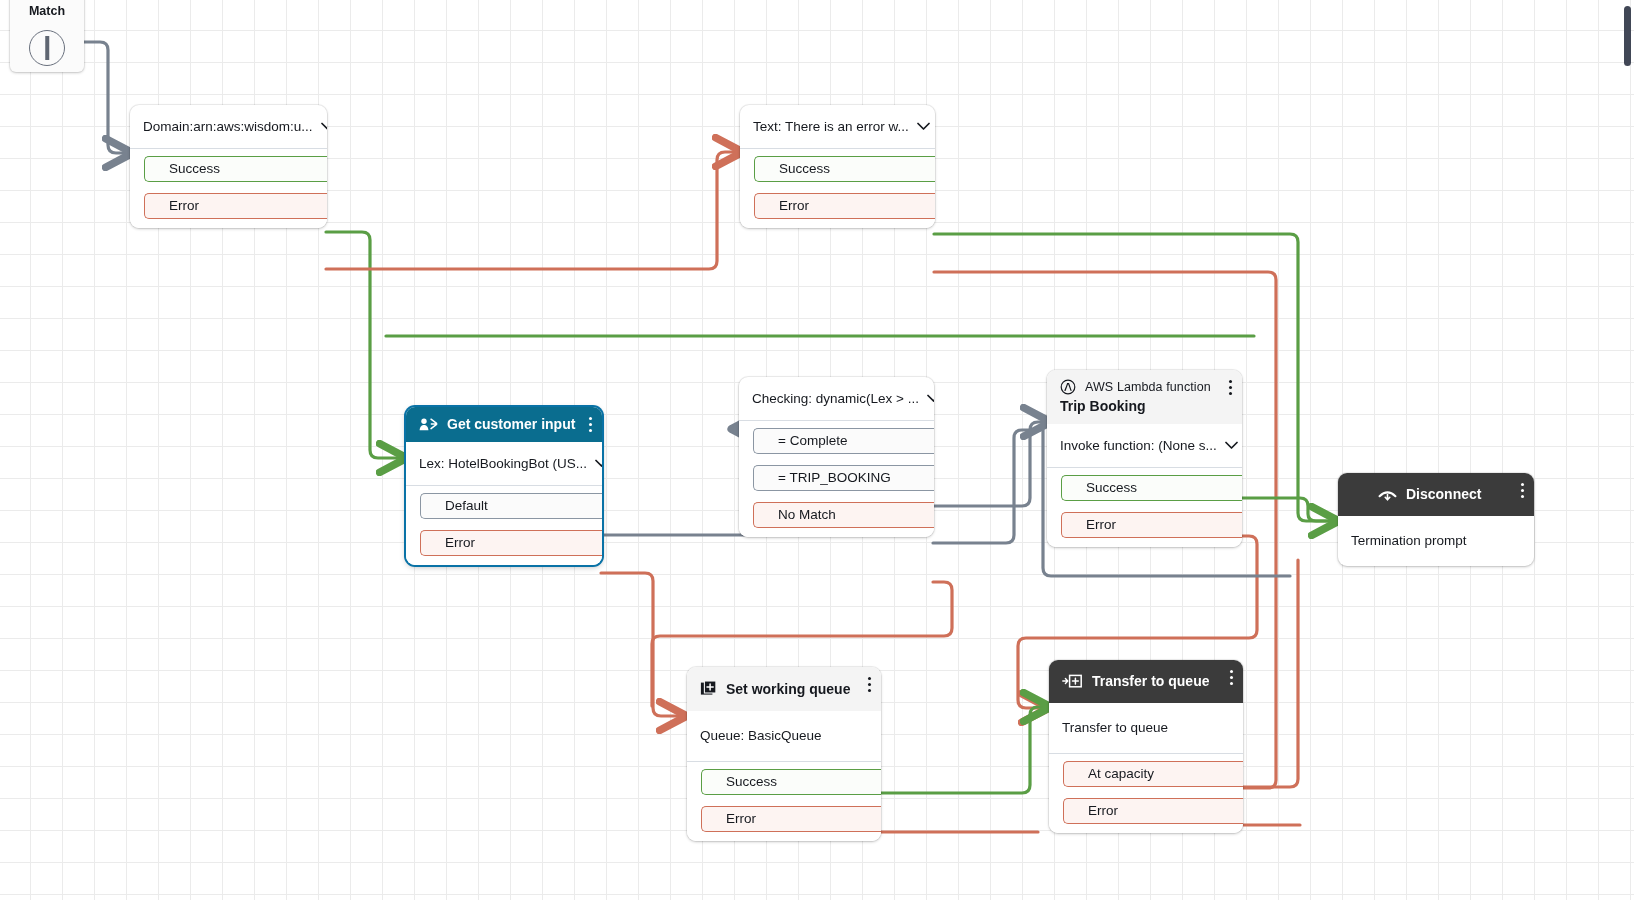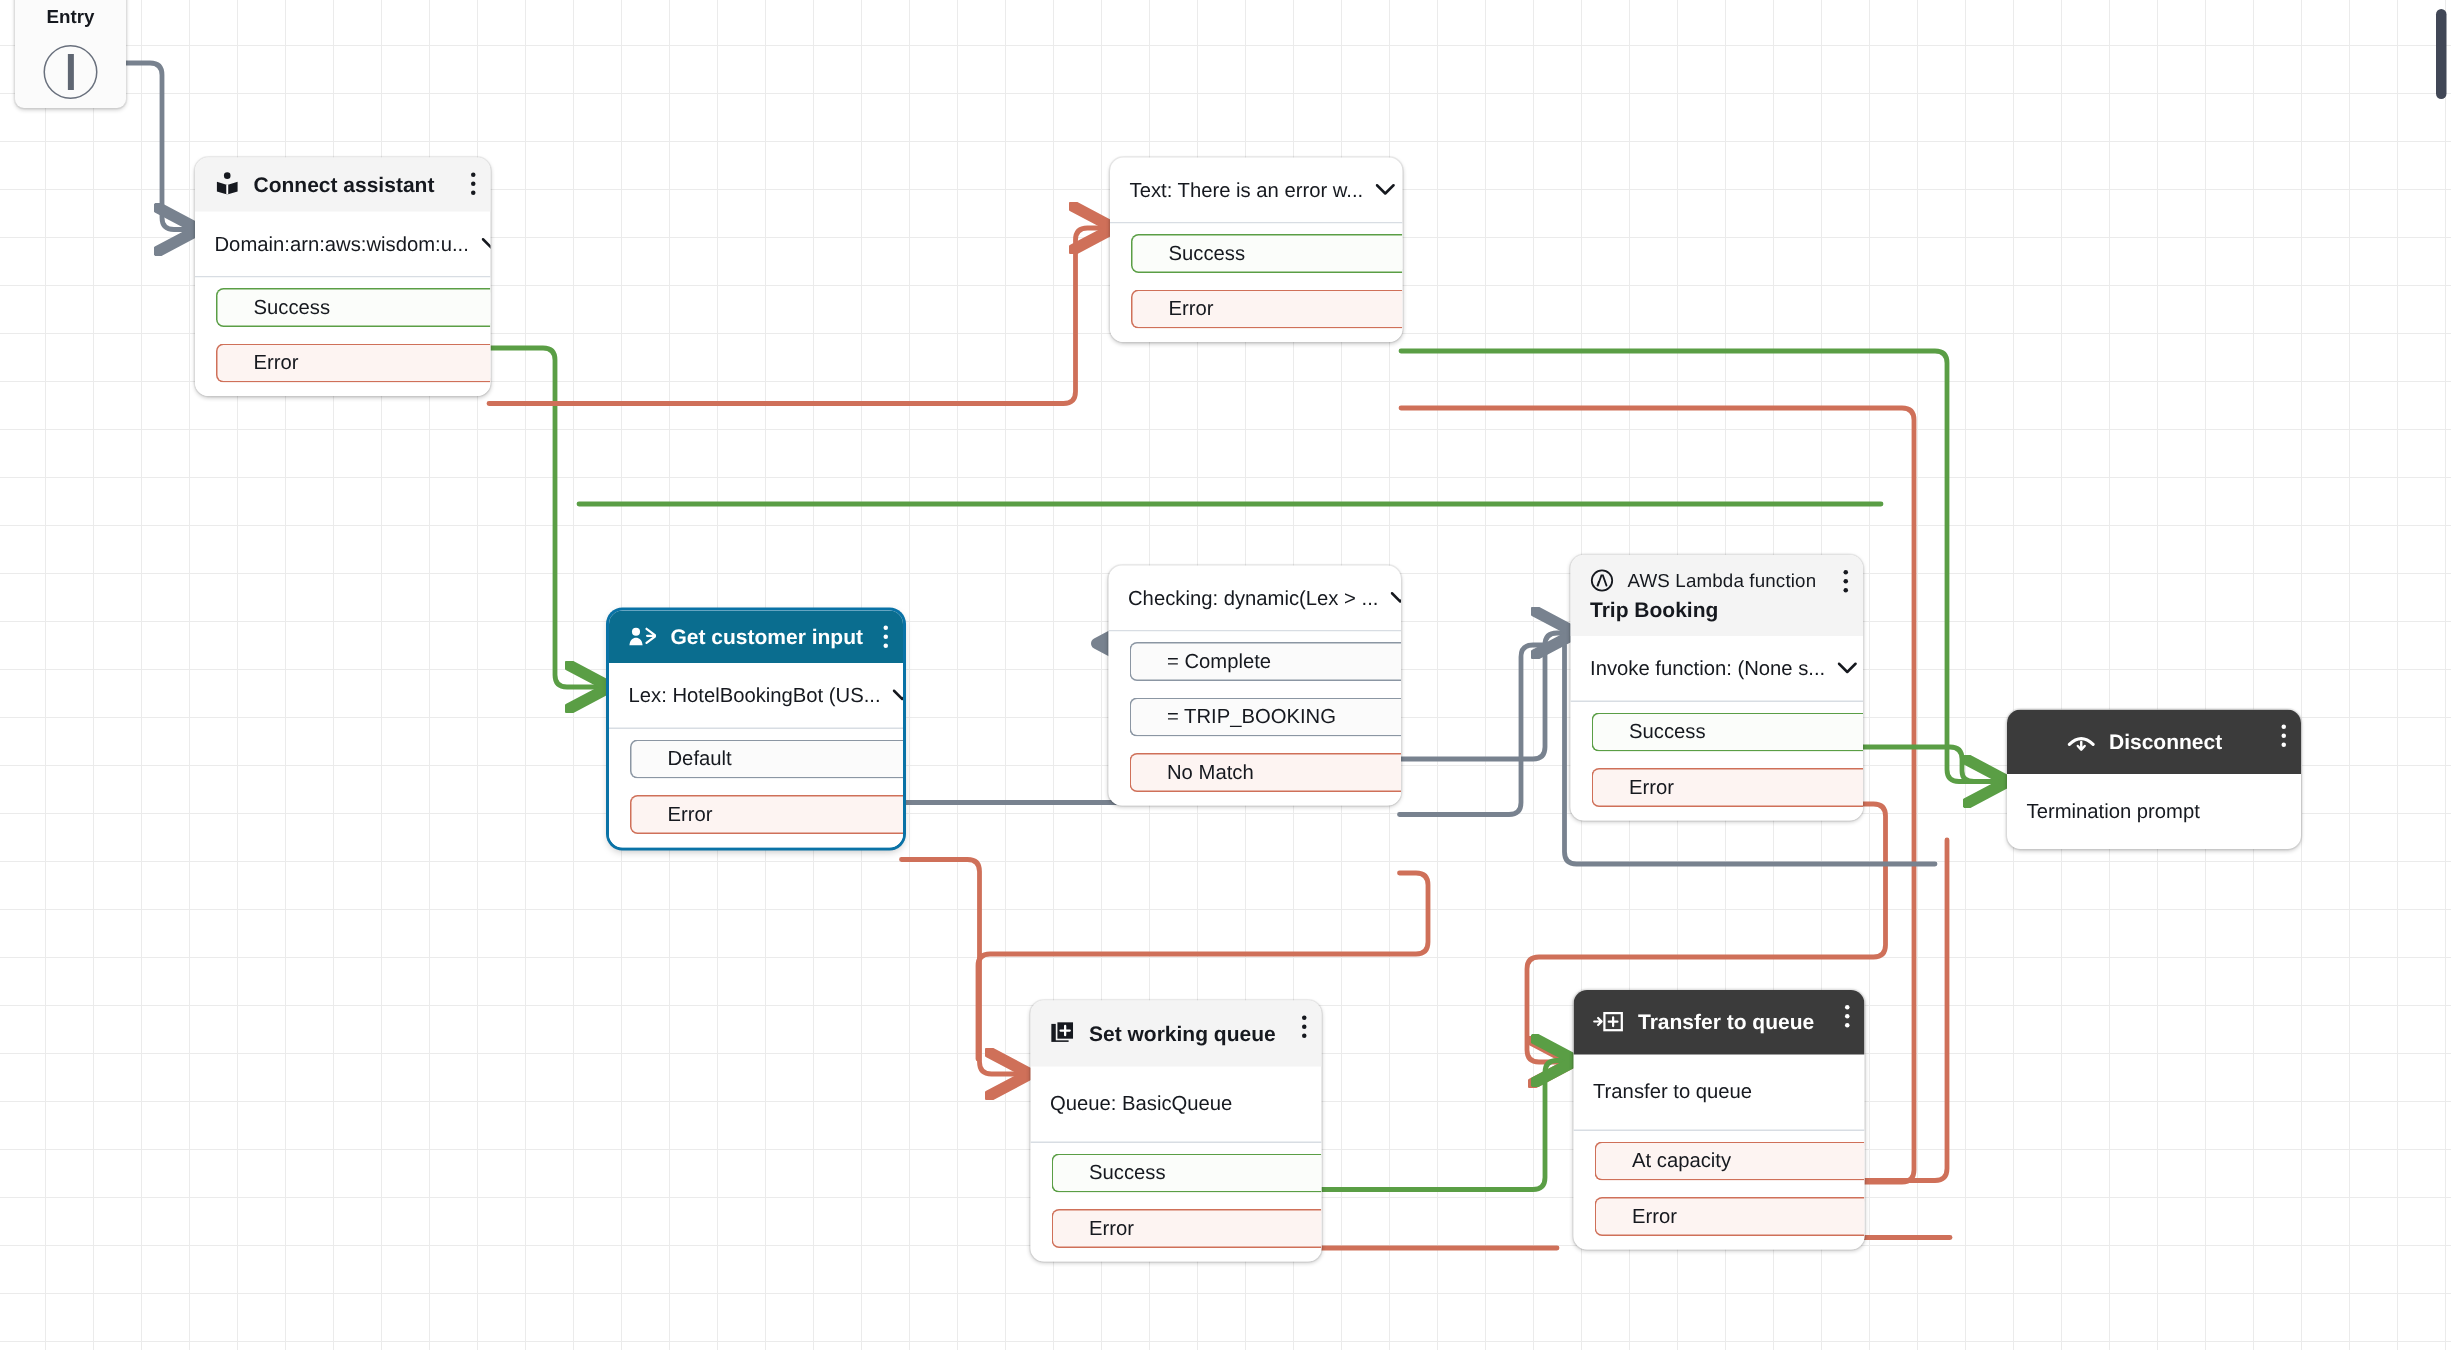--- a/index.html
+++ b/index.html
@@ -169,43 +169,26 @@
 
       <path d="M1241,787 L1290,787 Q1298,787 1298,779 L1298,560" stroke="#cf7059"></path>
 
       <path d="M1241,825 L1300,825" stroke="#cf7059"></path>
 
       <path d="M1043,430 L1043,568 Q1043,576 1051,576 L1290,576" stroke="#78828f"></path>
     </g>
   </svg>
 
   <div id="entry-node">
-    <div id="entry-label">Entry</div>
+    <div id="entry-label">Match</div>
     <div id="entry-circle"></div>
     <div id="entry-bar"></div>
   </div>
 
   <div class="node" id="n-connect-assistant" style="left:130px; top:105px; width:197px;">
-    <div class="nhead">
-      <div class="hrow">
-        <span class="ic">
-          <svg width="17" height="17" viewBox="0 0 17 17">
-            <circle cx="8.5" cy="3.1" r="2.2" fill="#16191f"></circle>
-            <path d="M1.6 7.2 L8.5 9.4 L15.4 7.2 L15.4 13.6 L8.5 15.6 L1.6 13.6 Z" fill="#16191f"></path>
-            <path d="M8.5 9.4 L8.5 15.6" stroke="#ffffff" stroke-width="1.3"></path>
-          </svg>
-        </span>
-        <span class="htitle">Connect assistant</span>
-      </div>
-      <span class="kebab">
-          <i></i>
-          <i></i>
-          <i></i>
-        </span>
-    </div>
     <div class="nbody">
       <span>Domain:arn:aws:wisdom:u...</span>
       <span class="chev">
         <svg width="13" height="9" viewBox="0 0 13 9">
             <path d="M1 1.5 L6.5 7 L12 1.5" fill="none" stroke="#16191f" stroke-width="1.7" stroke-linecap="round" stroke-linejoin="round"></path>
           </svg>
       </span>
     </div>
     <div class="ports">
       <div class="port success">Success</div>

